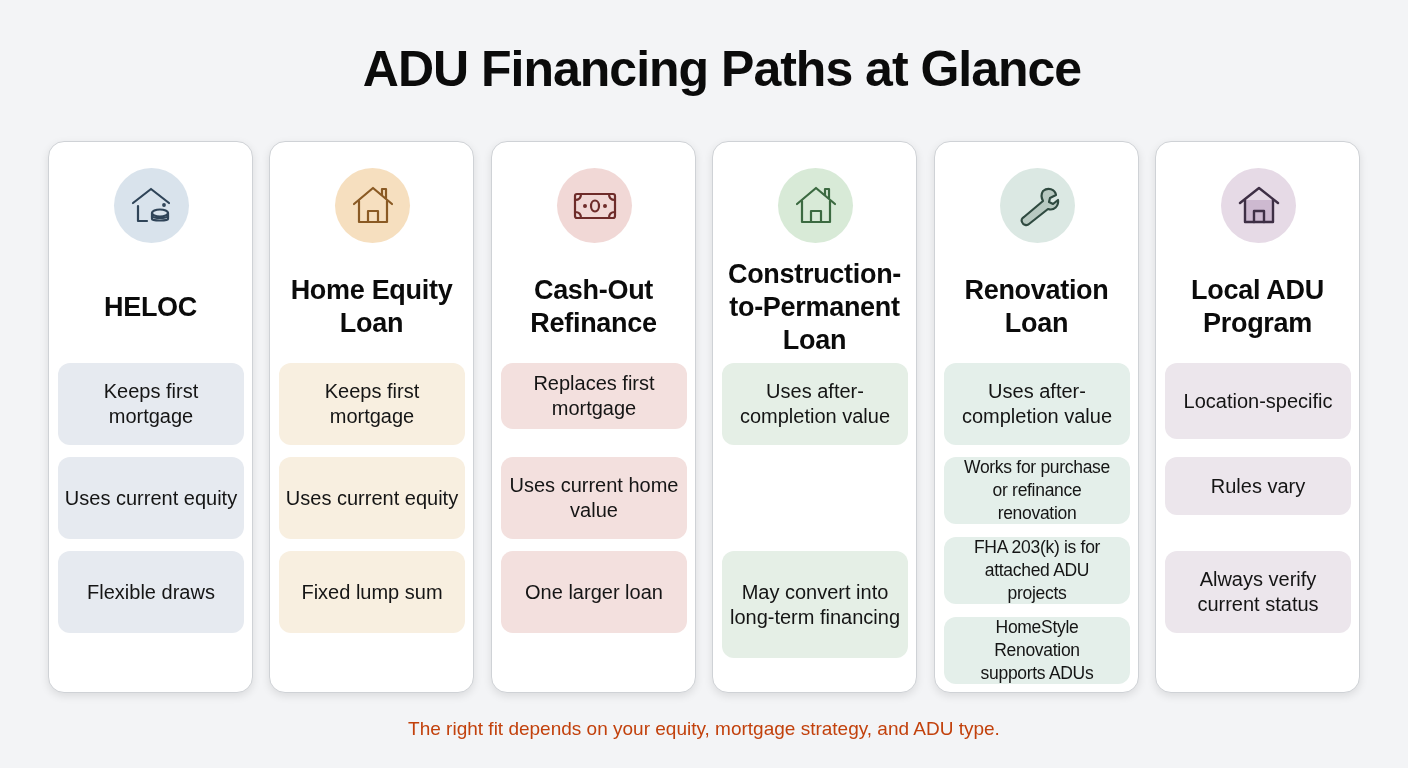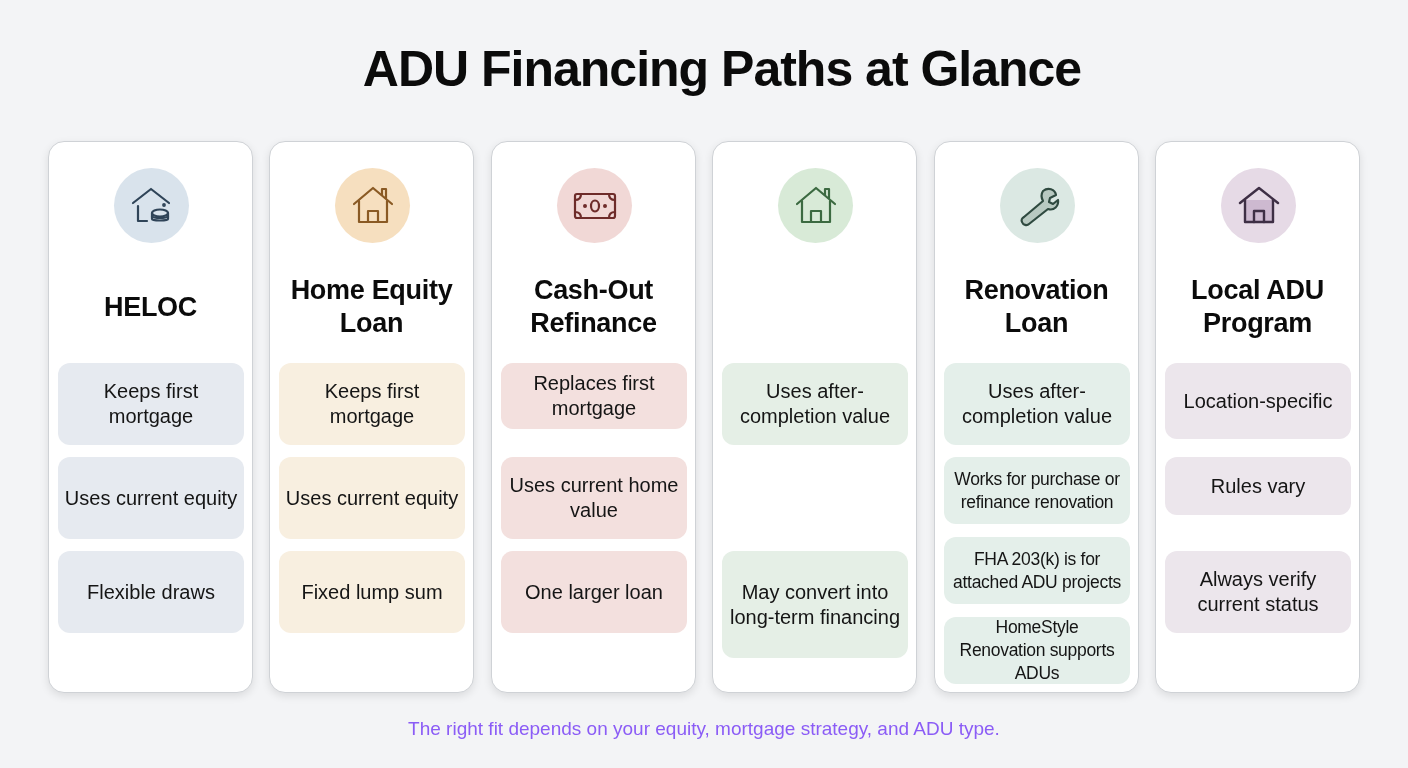--- a/index.html
+++ b/index.html
@@ -29,24 +29,24 @@
   .card-title {
     position: absolute; left: 4px; right: 4px; top: 110px; height: 110px;
     display: flex; align-items: center; justify-content: center; text-align: center;
     font-size: 27px; font-weight: 700; line-height: 33px; color: #0b0b0b; letter-spacing: -0.3px;
   }
   .pill {
     position: absolute; left: 9px; width: 186px;
     border-radius: 12px; display: flex; align-items: center; justify-content: center;
     text-align: center; font-size: 20px; line-height: 25px; color: #151515; padding: 0 4px;
   }
-  .pill.small { font-size: 17.5px; line-height: 23px; letter-spacing: -0.3px; padding: 8px; }
+  .pill.small { font-size: 17.5px; line-height: 23px; letter-spacing: -0.3px; padding: 18px; }
   .footer {
     position: absolute; left: 0; right: 0; top: 718px; text-align: center;
-    font-size: 19px; color: #8b5cf6;
+    font-size: 19px; color: #c2410c;
   }
 </style>
 </head>
 <body>
 
 <div class="title">ADU Financing Paths at Glance</div>
 
 <div class="cards">
 
   <div class="card" style="left:0px">
@@ -102,20 +102,21 @@
 
   <div class="card" style="left:664px">
     <div class="icon-circle" style="background:#d8ead7">
       <svg viewBox="0 0 50 50" fill="none" stroke="#3c6a41" stroke-width="2.2" stroke-linecap="round" stroke-linejoin="round">
         <path d="M6 23 L25 7 L44 23"></path>
         <path d="M34 14 V8 H38 V17"></path>
         <path d="M11 20 V41 H39 V20"></path>
         <path d="M20 41 V30 H30 V41"></path>
       </svg>
     </div>
+    <div class="card-title">Construction-to-Permanent Loan</div>
     <div class="pill" style="top:221px;height:82px;background:#e5efe6">Uses after-completion value</div>
     <div class="pill" style="top:409px;height:107px;background:#e5efe6">May convert into long-term financing</div>
   </div>
 
   <div class="card" style="left:886px">
     <div class="icon-circle" style="background:#dbe8e3">
       <svg viewBox="0 0 50 50" fill="none" stroke="#2f4a40" stroke-width="2.2" stroke-linecap="round" stroke-linejoin="round">
         <path d="M30 10 C35 6 42 8 43 14 L37 17 L36 21 L40 23 L45 19 C46 25 41 30 35 28 L16 43 C14 45 10 44 9 41 C8 39 9 37 11 36 L30 20 C28 16 28 13 30 10 Z" fill="#b8c9c1"></path>
       </svg>
     </div>

